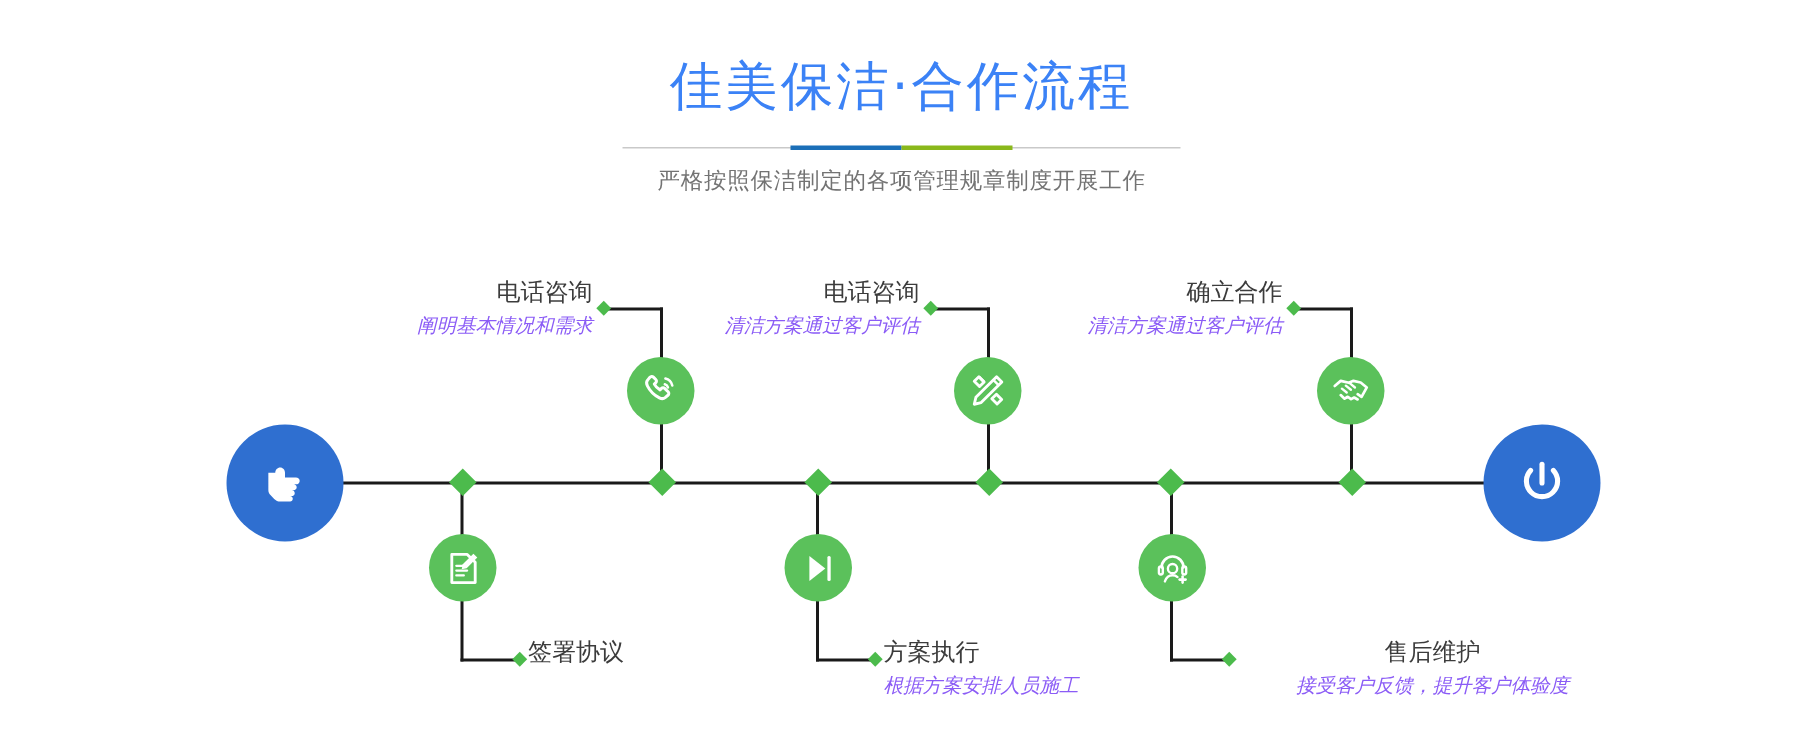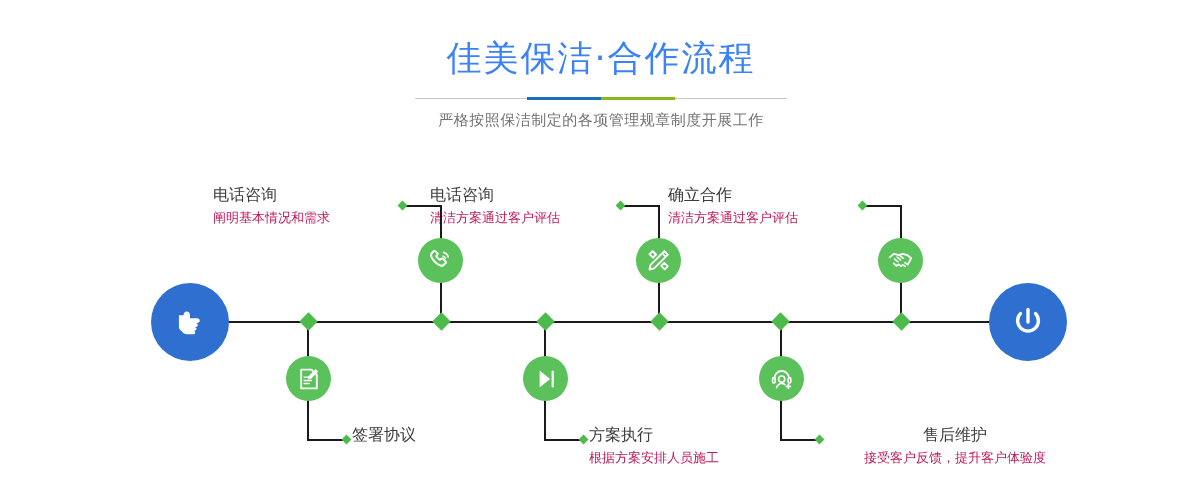--- a/index.html
+++ b/index.html
@@ -129,26 +129,27 @@
   
   .label-block{position:absolute;}
   .label-block .l-title{
     font-size:16px;
     color:#3c3c3c;
     line-height:20px;
     white-space:nowrap;
   }
   .label-block .l-desc{
     font-size:13px;
-    color:#be185d;
+    color:#8b5cf6;
     line-height:20px;
     margin-top:3px;
     white-space:nowrap;
-  }
-  .label-top{}
+    font-style:italic;
+  }
+  .label-top{text-align:right;}
   .label-bottom{text-align:left;}
 </style>
 </head>
 <body>
 
 <div id="stage">
 
   <div id="header">
     <h1 id="page-title">佳美保洁·合作流程</h1>
     <div id="divider">

